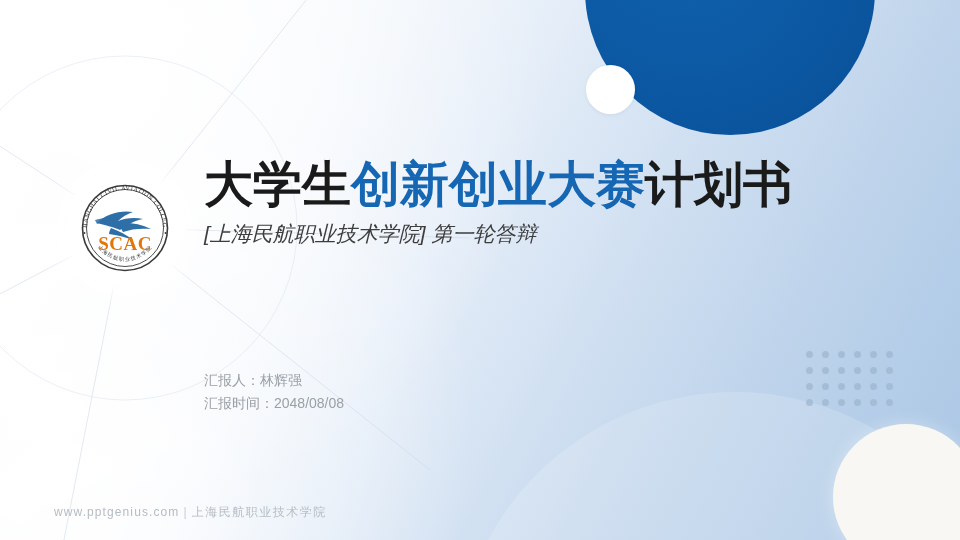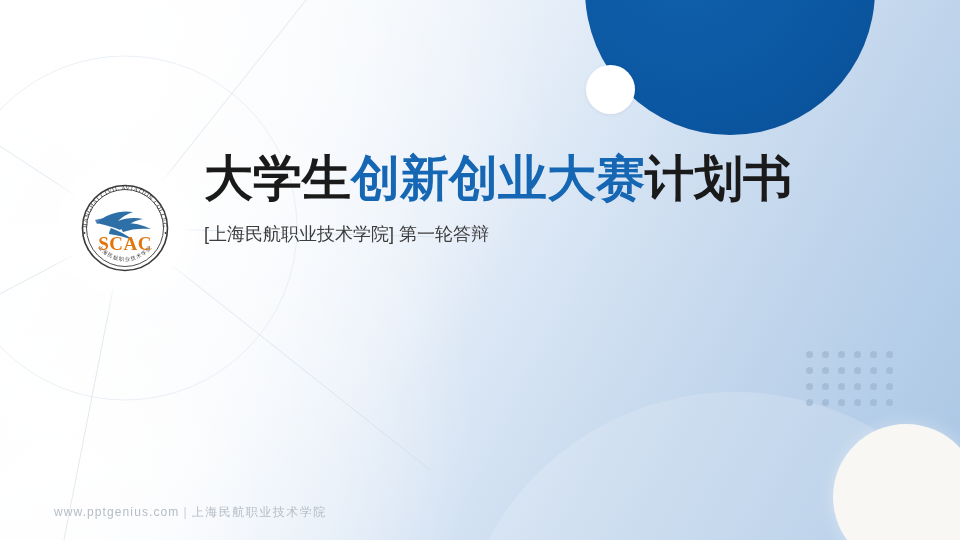--- a/index.html
+++ b/index.html
@@ -80,28 +80,29 @@
 
   
   #text-block{position:absolute;left:204px;top:150px;width:700px;}
 
   #year{
     font-size:66px;line-height:66px;font-weight:bold;
     color:#1566b3;letter-spacing:1px;
     font-family:"Liberation Sans","DejaVu Sans",sans-serif;
   }
   #main-title{
+    margin-top:6px;
     font-size:49px;line-height:56px;font-weight:bold;
     color:#1a1a1a;letter-spacing:0px;white-space:nowrap;
     font-family:"Liberation Sans","DejaVu Sans",sans-serif;
   }
   #main-title .hl{color:#1566b3;}
   #subtitle{
-    margin-top:15px;
-    font-size:18px;line-height:26px;color:#3d3d3d;font-weight:normal;
+    margin-top:9px;
+    font-size:21px;line-height:26px;color:#3d3d3d;font-weight:normal;font-style:italic;
   }
   #meta{
     position:absolute;left:204px;top:369px;
     font-size:14px;line-height:23px;color:#9aa0a6;
   }
 
   
   #footer{
     position:absolute;left:54px;bottom:19px;
     font-size:12px;color:#b5bcc4;letter-spacing:1.1px;
@@ -197,18 +198,22 @@
     </svg>
   </div>
 
   <div id="text-block">
     <div id="main-title">
       <span>大学生</span><span class="hl">创新创业大赛</span><span>计划书</span>
     </div>
     <div id="subtitle">[上海民航职业技术学院] 第一轮答辩</div>
   </div>
 
+  <div id="meta">
+    <div>汇报人：林辉强</div>
+    <div>汇报时间：2048/08/08</div>
+  </div>
 
   <div id="footer">
     <span>www.pptgenius.com</span><span class="sep">|</span><span class="cn">上海民航职业技术学院</span>
   </div>
 
 </div>
 
 </body></html>

